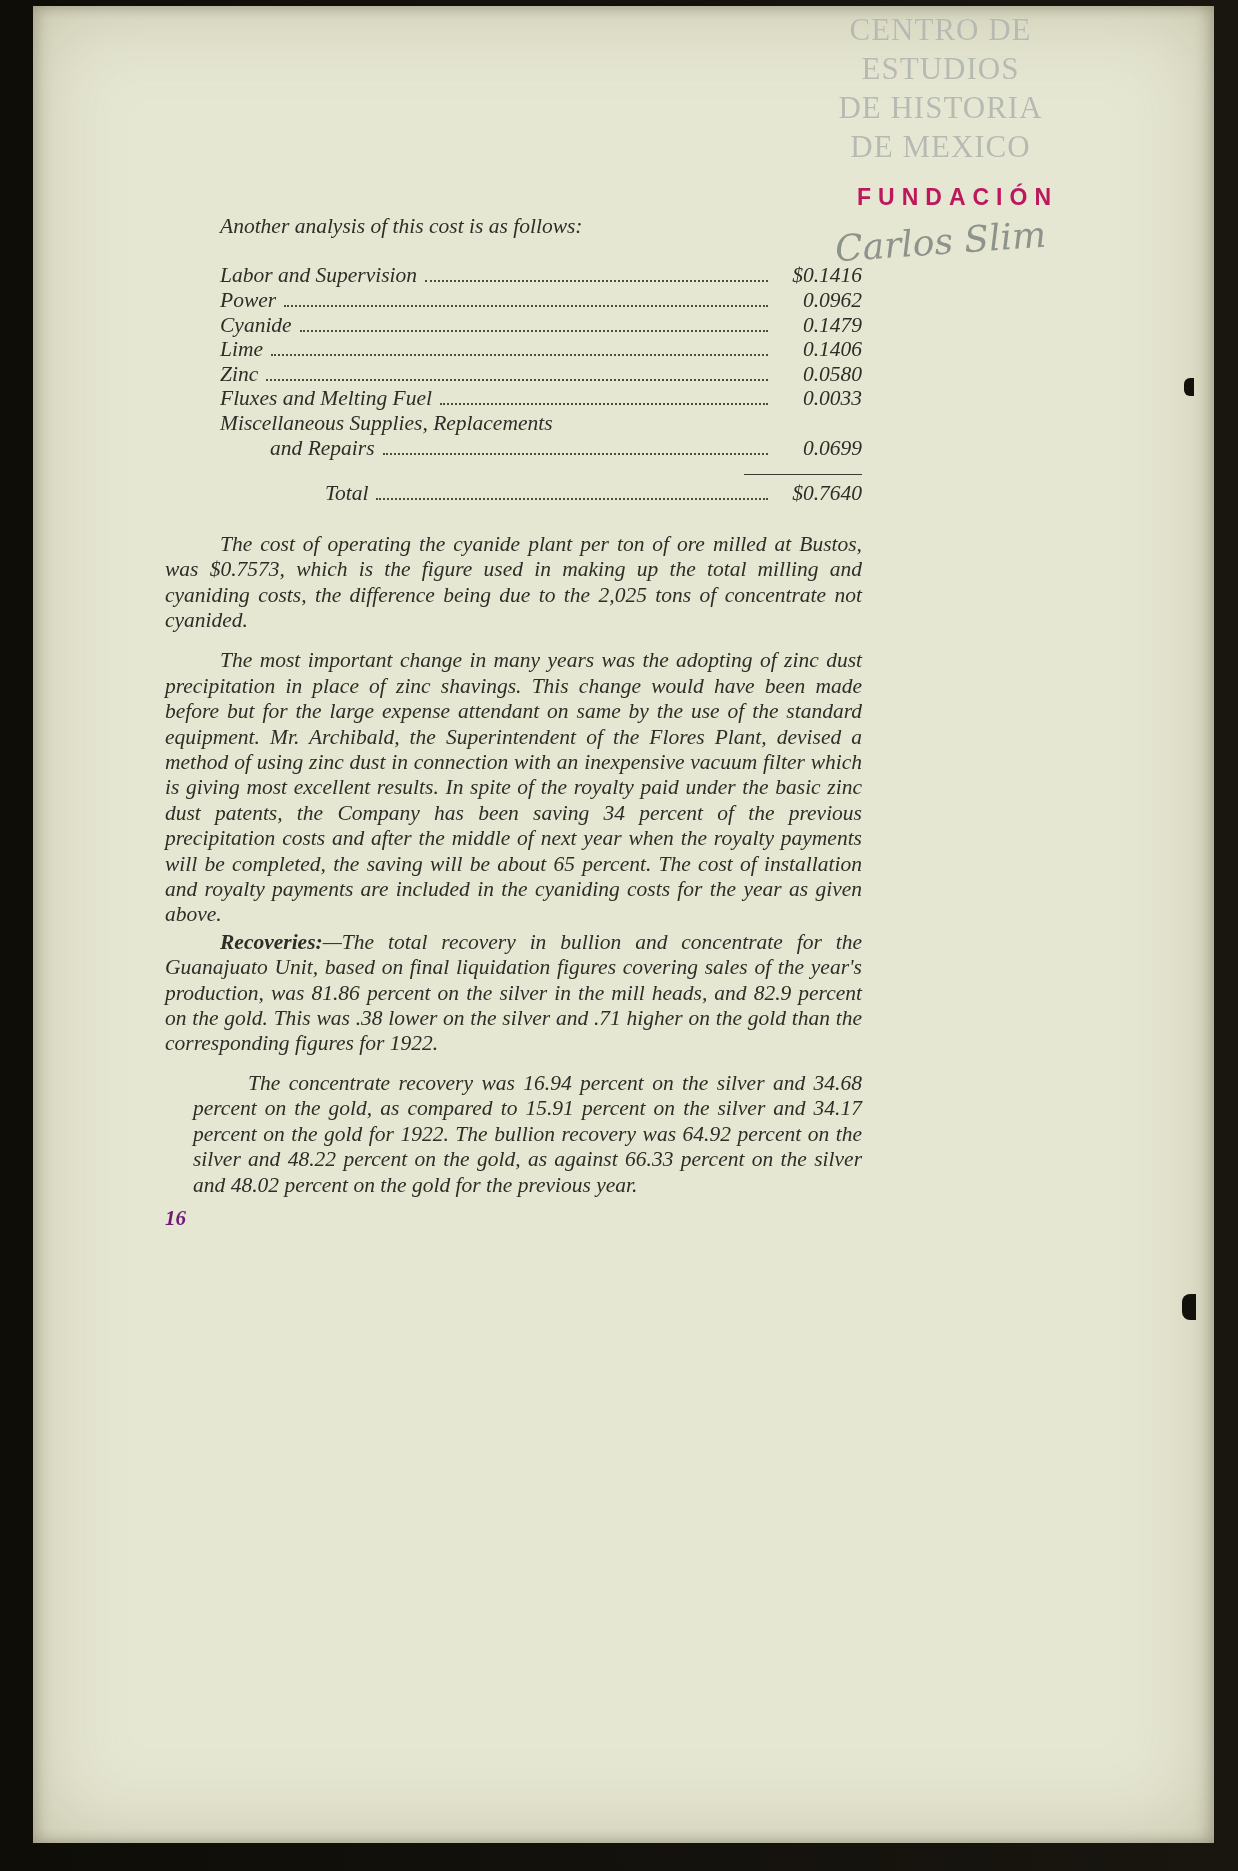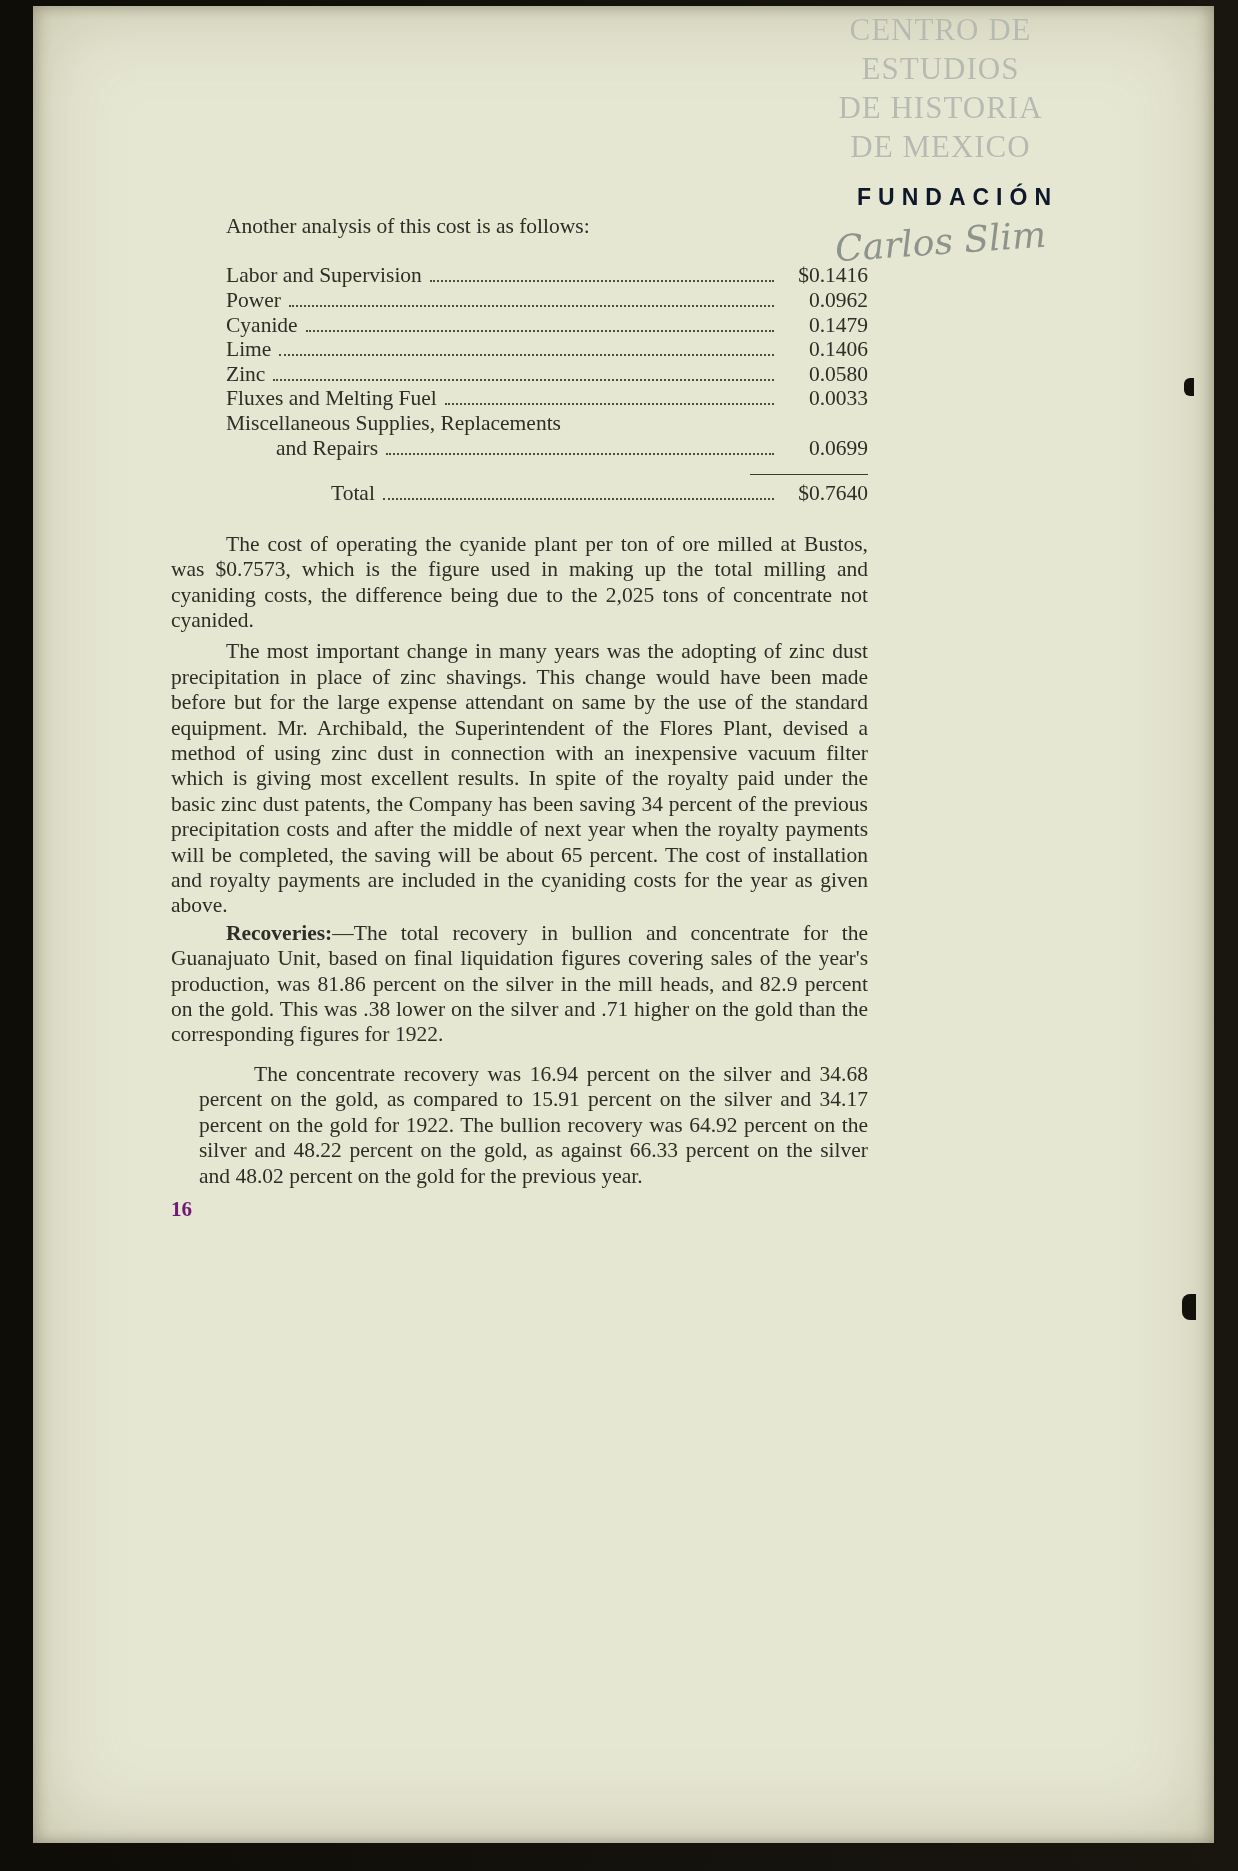--- a/index.html
+++ b/index.html
@@ -49,43 +49,44 @@
     color: #b7bab0;
     letter-spacing: 1px;
     text-shadow: 0 0 1px rgba(255,255,255,.4);
   }
   .wm-foundation {
     margin-top: 18px;
     font-family: "Liberation Sans", sans-serif;
     font-size: 23px;
     font-weight: 600;
     letter-spacing: 7px;
-    color: #0f172a;
+    color: #be185d;
     white-space: nowrap;
     margin-left: 24px;
   }
   .wm-signature {
     margin-top: 10px;
     font-family: "DejaVu Serif", serif;
     font-style: italic;
     font-size: 36px;
     color: #8e948b;
     transform: rotate(-4deg);
     white-space: nowrap;
   }
 
   
   .content {
     position: absolute;
-    left: 138px;
+    left: 132px;
     top: 208px;
     width: 697px;
     color: #2e2d26;
     font-size: 21.5px;
     line-height: 25.4px;
+    font-style: italic;
   }
   .table-intro {
     margin: 0 0 4px 0;
     padding-left: 55px;
   }
   .cost-table { width: 642px; margin-left: 55px; margin-top: 24px; }
   .cost-row {
     display: flex;
     align-items: baseline;
     line-height: 24.6px;
@@ -110,21 +111,21 @@
   }
   .total-row .row-label { padding-left: 105px; }
 
   
   .body-par {
     margin: 0;
     text-align: justify;
     text-indent: 55px;
   }
   .par-1 { margin-top: 26px; }
-  .par-2 { margin-top: 6px; }
+  .par-2 { margin-top: 15px; }
   .par-3 { margin-top: 2px; }
   .par-4 { margin-top: 14px; margin-left: 28px; }
   .par-lead { font-weight: bold; }
 
   .page-number {
     margin-top: 8px;
     text-align: left;
     font-weight: bold;
     font-size: 21px;
     color: #701a75;

